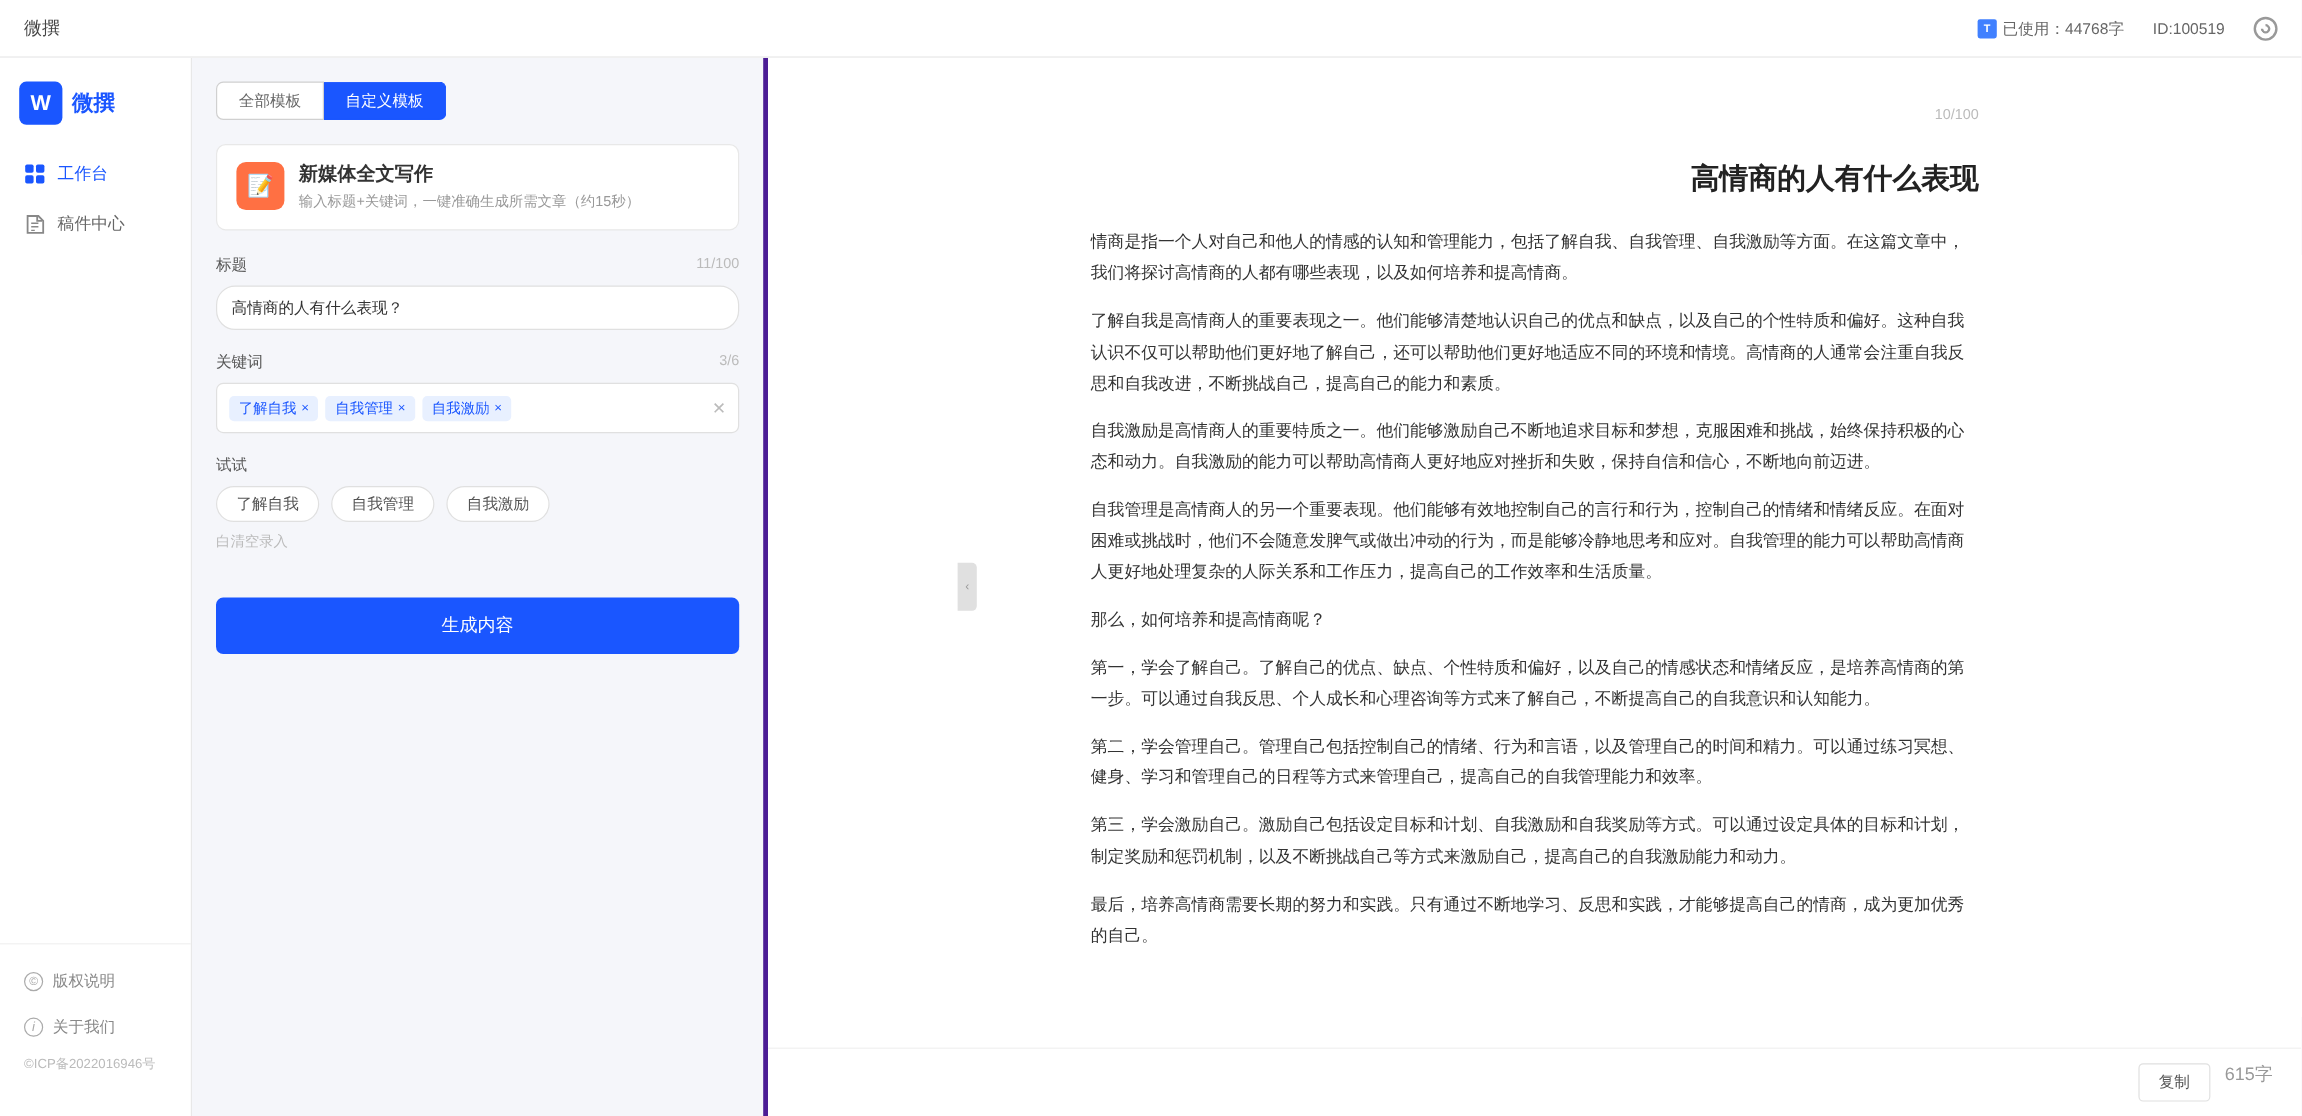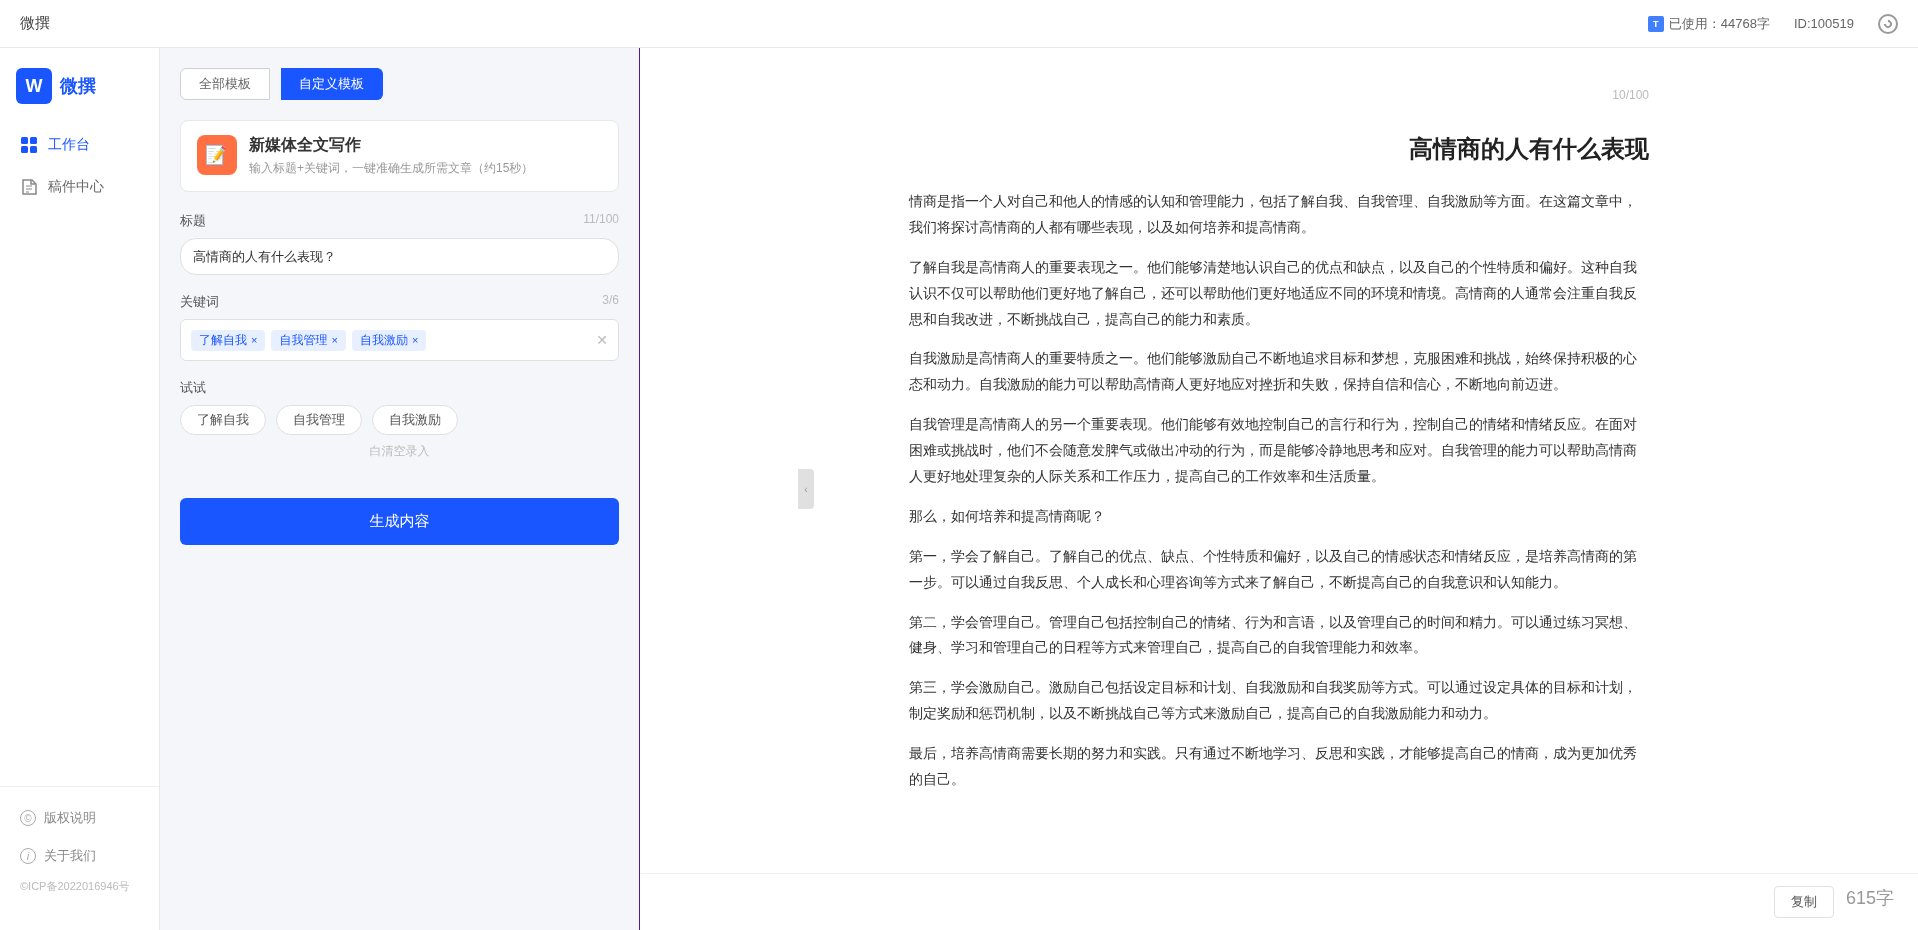--- a/index.html
+++ b/index.html
@@ -87,38 +87,38 @@
       overflow: hidden;
     }
 
     
     .form-panel {
       width: 480px;
       background: #f5f6fa;
       padding: 20px;
       overflow-y: auto;
       flex-shrink: 0;
-      border-right: 1px solid #4c1d95;
+      border-right: 4px solid #4c1d95;
     }
 
     .template-tabs {
       display: flex;
       gap: 0;
       margin-bottom: 20px;
     }
     .tab-btn {
       padding: 6px 18px;
       border: 1px solid #d0d0d0;
       background: #fff;
       font-size: 13px;
       cursor: pointer;
       color: #666;
     }
     .tab-btn:first-child { border-radius: 6px 0 0 6px; }
-    .tab-btn:last-child { border-radius: 0 6px 6px 0; border-left: none; margin-left: 11px; }
+    .tab-btn:last-child { border-radius: 0 6px 6px 0; border-left: none; }
     .tab-btn.active {
       background: #1a56ff;
       color: #fff;
       border-color: #1a56ff;
     }
 
     
     .template-card {
       background: #fff;
       border-radius: 8px;
@@ -189,21 +189,21 @@
       background: #fff;
       border: 1px solid #e0e0e0;
       border-radius: 16px;
       padding: 5px 16px;
       font-size: 13px;
       color: #555;
       cursor: pointer;
     }
 
     .clear-link {
-      text-align: center;
+      text-align: left;
       font-size: 12px;
       color: #bbb;
       cursor: pointer;
       margin-top: 8px;
     }
 
     
     .generate-btn {
       width: 100%;
       background: #1a56ff;
@@ -284,21 +284,21 @@
     }
     .copy-btn {
       background: #fff;
       border: 1px solid #e0e0e0;
       border-radius: 4px;
       padding: 6px 16px;
       font-size: 13px;
       color: #555;
       cursor: pointer;
     }
-    .word-count { font-size: 18px; color: #999; }
+    .word-count { font-size: 15px; color: #999; }
 
     
     svg { display: block; }
   </style>
 </head>
 <body>
 
 <div class="topbar">
   <div class="topbar-left">
     <span style="font-size:15px;color:#444;">微撰</span>

